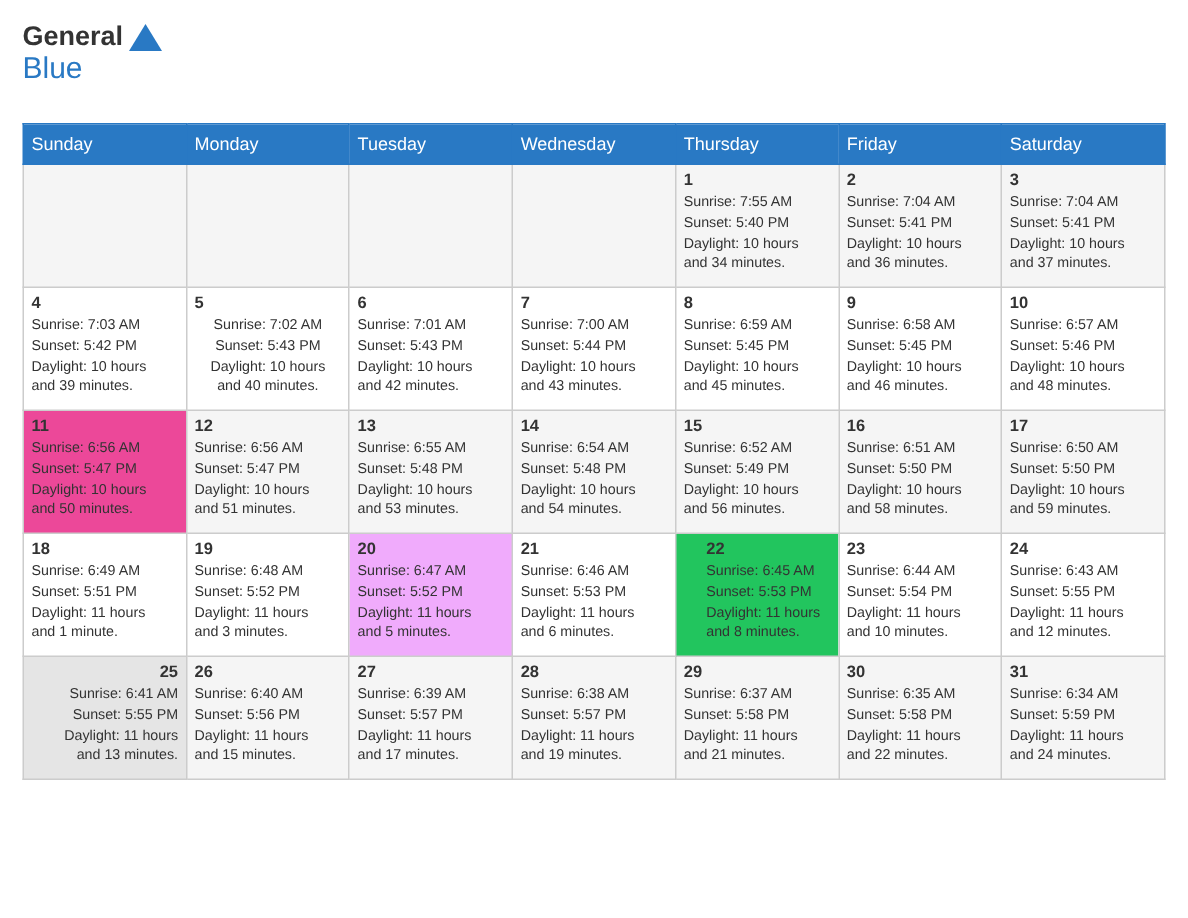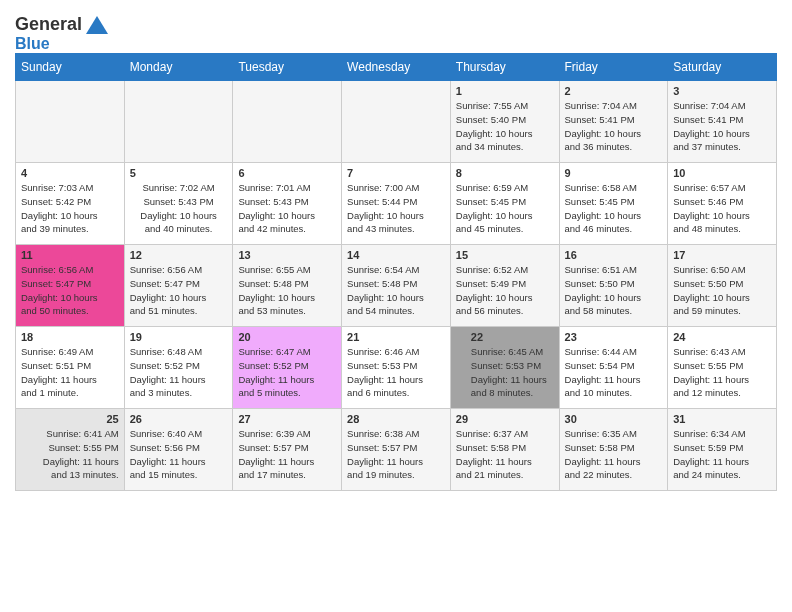--- a/index.html
+++ b/index.html
@@ -7,21 +7,21 @@
       font-family: Arial, sans-serif;
       background: #fff;
       width: 792px;
       min-height: 612px;
       padding: 10px 15px;
     }
     .header {
       display: flex;
       align-items: flex-start;
       justify-content: space-between;
-      margin-bottom: 0;
+      margin-bottom: 24px;
     }
     .logo {
       display: flex;
       flex-direction: column;
       align-items: flex-start;
       padding-top: 4px;
     }
     .logo-top-row {
       display: flex;
       align-items: center;
@@ -89,21 +89,21 @@
 <body>
 
 <div class="header">
   <div class="logo">
     <div class="logo-top-row">
       <span style="font-size:18px;font-weight:bold;color:#333;">General</span>
       <svg width="22" height="18" viewBox="0 0 22 18" style="margin-left:2px;">
         <polygon points="0,18 11,0 22,18" fill="#2979c4"></polygon>
       </svg>
     </div>
-    <span style="font-size:16px;font-weight:bold;color:#2979c4;margin-left:0;">Blue</span>
+    <span style="font-size:20px;font-weight:normal;color:#2979c4;margin-left:0;">Blue</span>
   </div>
   <div class="title-block">
     <div class="main-title"></div>
     <div class="subtitle"></div>
   </div>
 </div>
 
 <table class="calendar">
   <thead>
     <tr>
@@ -268,21 +268,21 @@
 Daylight: 11 hours
 and 5 minutes.</div>
         </td>
         <td style="background: rgb(255, 255, 255);">
           <span class="day-number">21</span>
           <div class="day-info" style="white-space: pre-line;">Sunrise: 6:46 AM
 Sunset: 5:53 PM
 Daylight: 11 hours
 and 6 minutes.</div>
         </td>
-        <td style="background: #a3a3a3; padding-left: 20px;">
+        <td style="background: #22c55e; padding-left: 20px;">
           <span class="day-number">22</span>
           <div class="day-info" style="white-space: pre-line;">Sunrise: 6:45 AM
 Sunset: 5:53 PM
 Daylight: 11 hours
 and 8 minutes.</div>
         </td>
         <td style="background: rgb(255, 255, 255);">
           <span class="day-number">23</span>
           <div class="day-info" style="white-space: pre-line;">Sunrise: 6:44 AM
 Sunset: 5:54 PM

